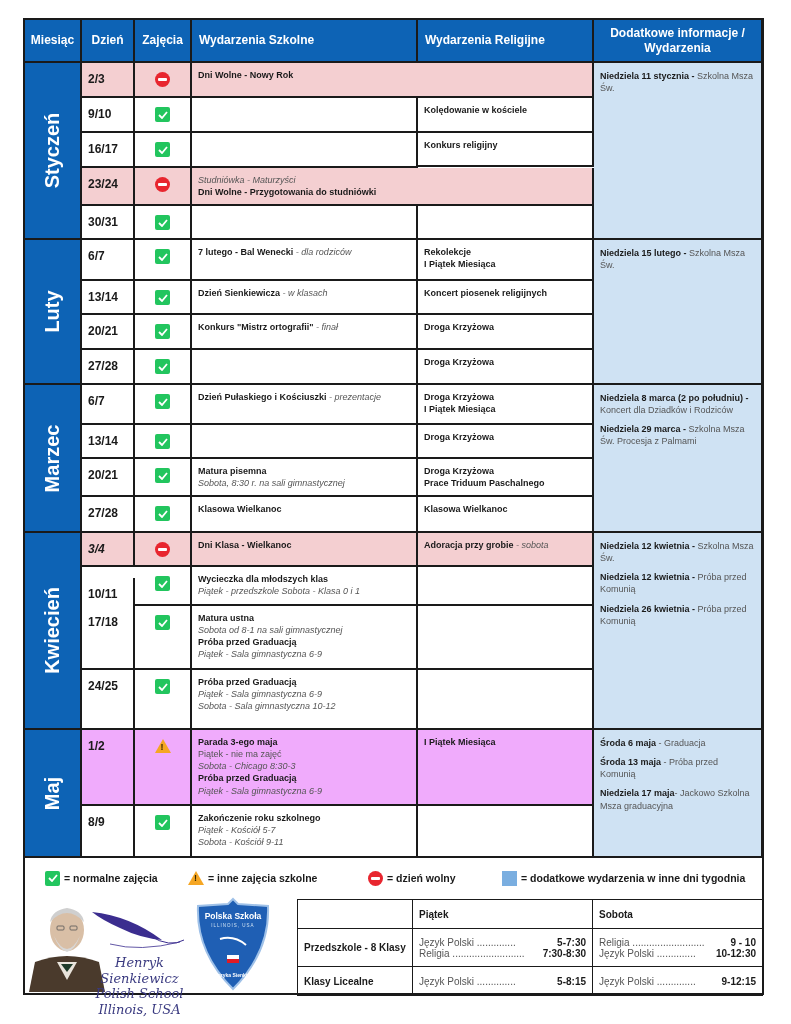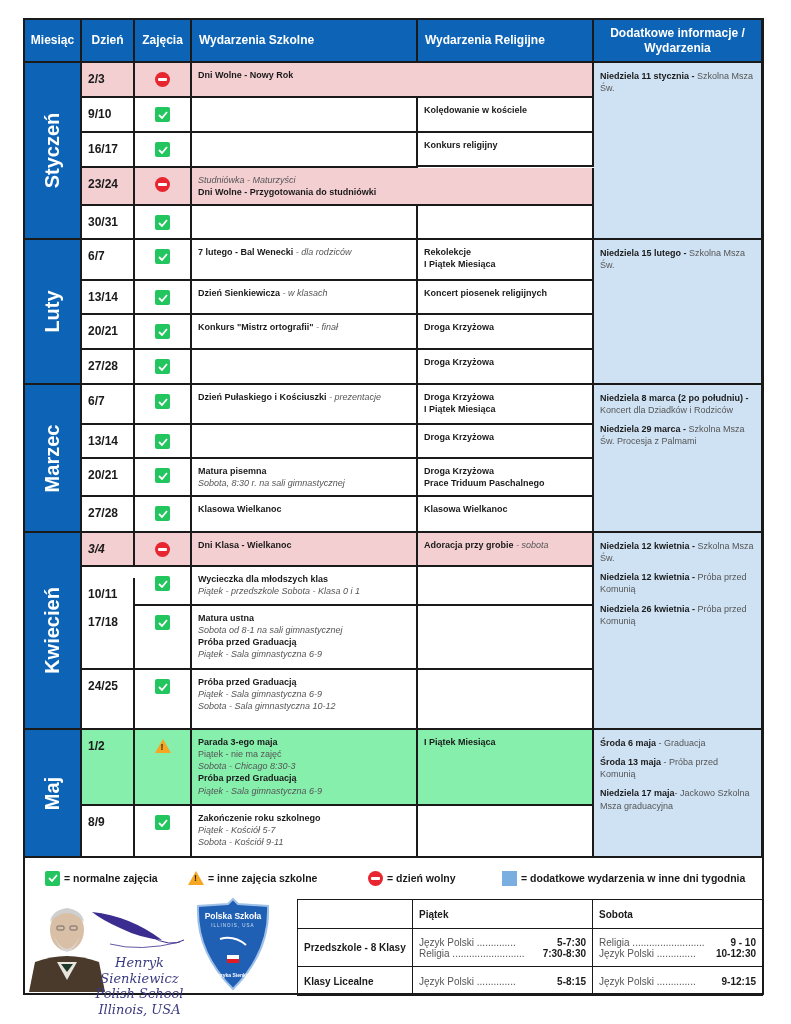--- a/index.html
+++ b/index.html
@@ -8,21 +8,21 @@
   .abs { position: absolute; }
   .hdr { background: #0d63b5; color: #ffffff; font-weight: bold; font-size: 12px; display: flex; align-items: center; justify-content: center; text-align: center; border-right: 2px solid #1a1a1a; border-bottom: 2px solid #1a1a1a; line-height: 1.25; }
   .hdr.left { justify-content: flex-start; padding-left: 7px; }
   .year { position: absolute; left: 323px; top: 20px; font-size: 29px; font-weight: bold; color: #e01b24; -webkit-text-stroke: 1px #ffffff; letter-spacing: 0.5px; font-family: "DejaVu Sans", sans-serif; }
   .month { background: #0d63b5; color: #ffffff; font-weight: bold; font-size: 20px; border-right: 2px solid #1a1a1a; border-bottom: 2px solid #1a1a1a; display: flex; align-items: center; justify-content: center; }
   .month span { transform: rotate(-90deg); white-space: nowrap; display: inline-block; }
   .cell { border-right: 2px solid #1a1a1a; border-bottom: 2px solid #1a1a1a; font-size: 9px; padding: 6px 6px; line-height: 1.35; overflow: hidden; }
   .cell.day { font-size: 12px; font-weight: bold; padding: 8px 6px; }
   .cell.icon { display: flex; justify-content: center; padding-top: 9px; }
   .pink { background: #f4cfd1; }
-  .yellow { background: #86efac; }
+  .yellow { background: #f0abfc; }
   .white { background: #ffffff; }
   .blue { background: #cfe2f3; }
   .b { font-weight: bold; color: #1a1a1a; }
   .i { font-style: italic; color: #555555; }
   .g { color: #555555; }
   .extra { font-size: 9px; line-height: 1.35; padding: 7px 6px; }
   .extra p { margin-bottom: 7px; }
   .chk { width: 15px; height: 15px; background: #22c55e; border-radius: 2px; display: inline-flex; align-items: center; justify-content: center; }
   .stop { width: 15px; height: 15px; background: #e8262f; border-radius: 50%; display: inline-flex; align-items: center; justify-content: center; }
   .stop::after { content: ""; width: 9px; height: 3px; background: #ffffff; border-radius: 1px; }

